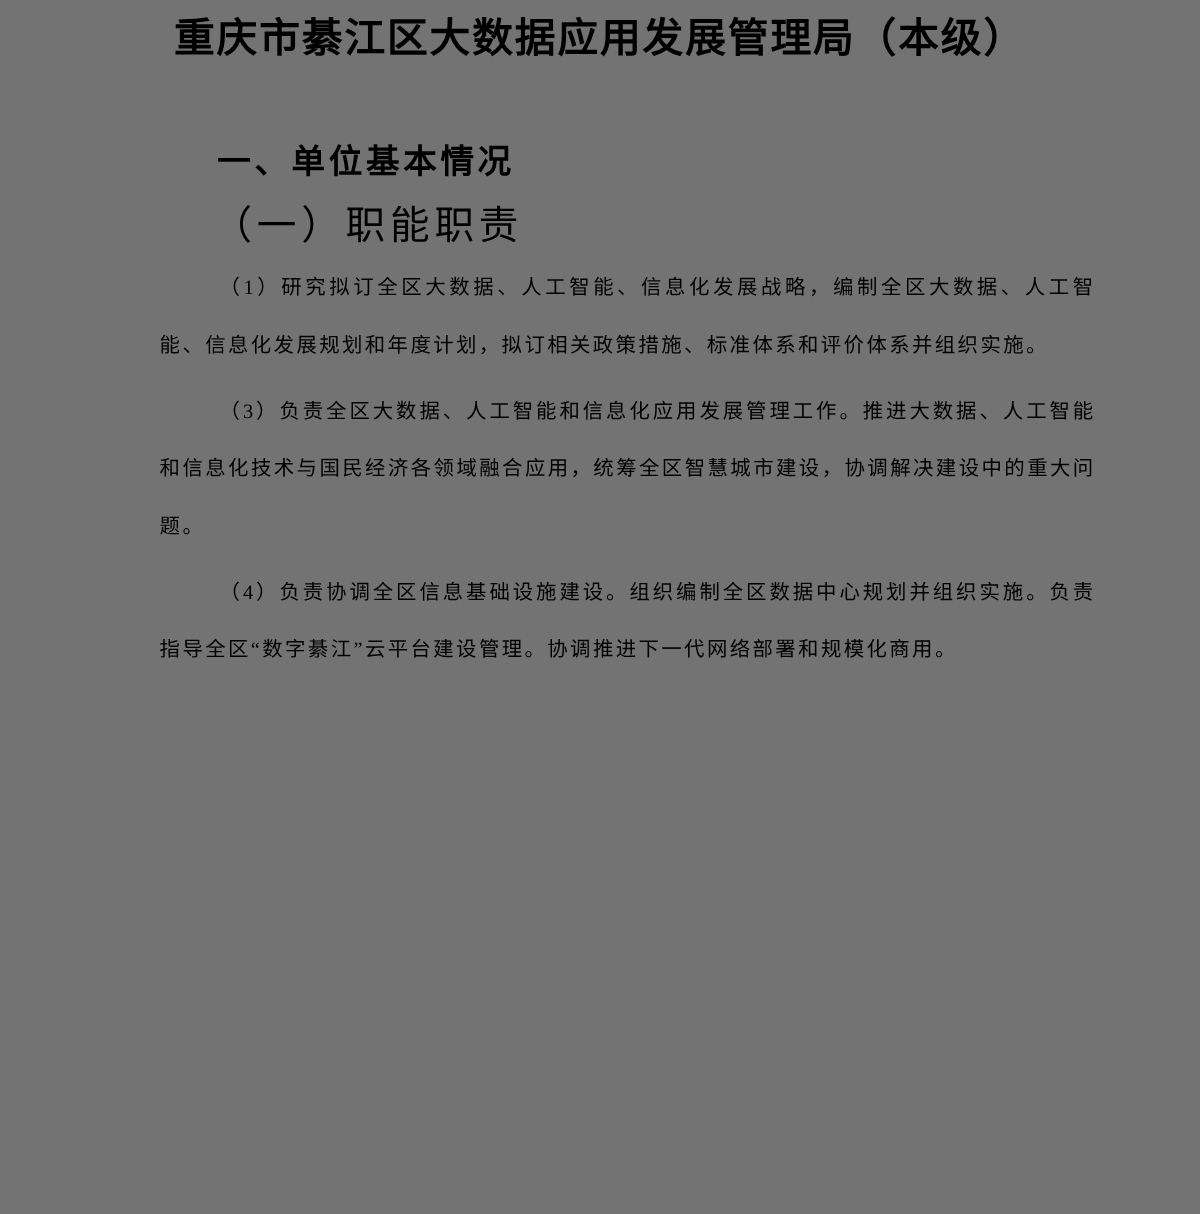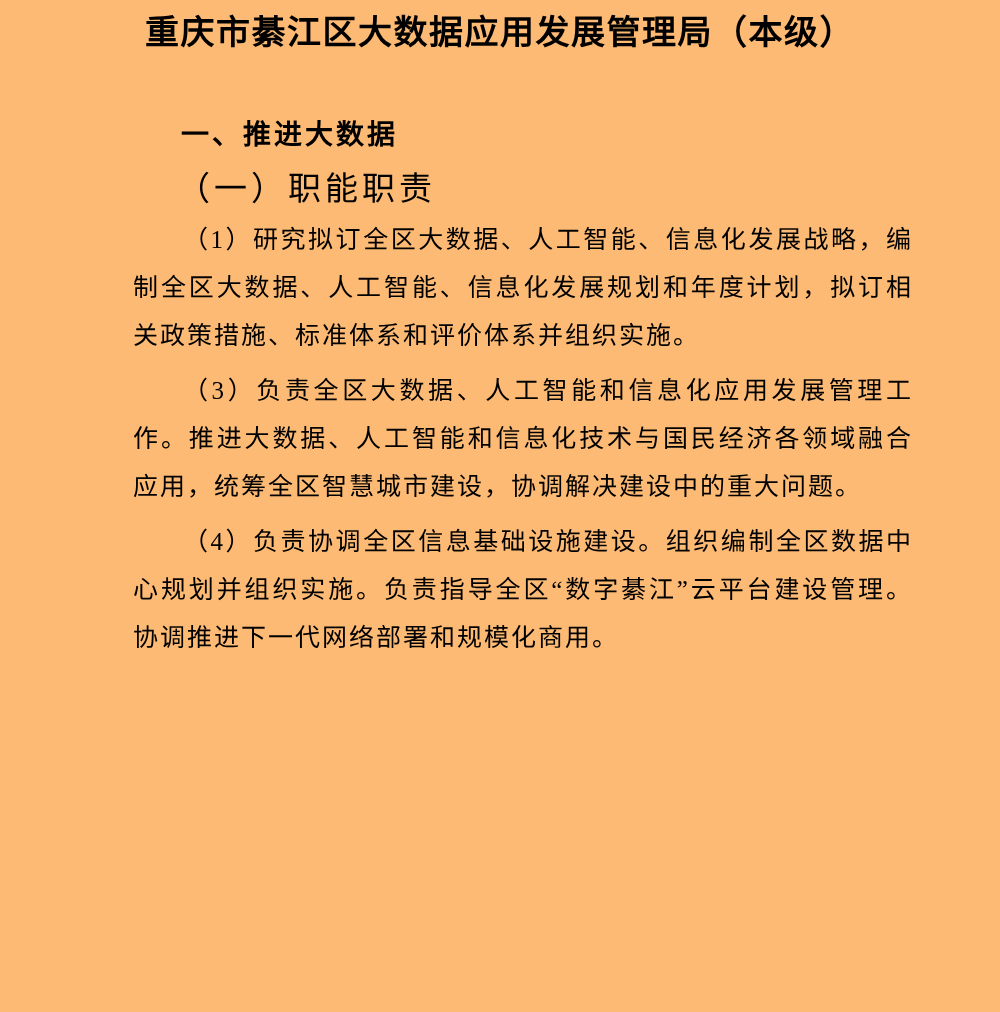--- a/index.html
+++ b/index.html
@@ -5,21 +5,21 @@
   html, body {
     margin: 0;
     padding: 0;
     background: #ffffff;
   }
   .page {
     position: relative;
     box-sizing: border-box;
     width: 1000px;
     height: 1012px;
-    background: #fdba74;
+    background: #737373;
     color: #000000;
     padding: 9px 87px 0 133px;
     overflow: hidden;
     font-family: "Liberation Serif", "DejaVu Serif", serif;
   }
   .doc-title {
     margin: 0 -87px 0 -133px;
     text-align: center;
     font-weight: 700;
     font-size: 34px;
@@ -42,37 +42,37 @@
   .sub-heading {
     margin: 22px 0 10px 0;
     font-weight: 400;
     font-size: 33px;
     line-height: 33px;
     letter-spacing: 4px;
     padding-left: 44px;
   }
   .body-para {
     margin: 0 0 7px 0;
-    font-size: 25px;
+    font-size: 17px;
     line-height: 48px;
     letter-spacing: 2px;
     text-align: justify;
     text-indent: 50px;
   }
 </style>
 </head>
 <body>
 
 <div class="page">
 
   <h1 class="doc-title">
     <span class="title-line">重庆市綦江区大数据应用发展管理局（本级）</span>
   </h1>
 
-  <h2 class="section-heading">一、推进大数据</h2>
+  <h2 class="section-heading">一、单位基本情况</h2>
 
   <h3 class="sub-heading">（一）职能职责</h3>
 
   <p class="body-para">（1）研究拟订全区大数据、人工智能、信息化发展战略，编制全区大数据、人工智能、信息化发展规划和年度计划，拟订相关政策措施、标准体系和评价体系并组织实施。</p>
 
 
   <p class="body-para">（3）负责全区大数据、人工智能和信息化应用发展管理工作。推进大数据、人工智能和信息化技术与国民经济各领域融合应用，统筹全区智慧城市建设，协调解决建设中的重大问题。</p>
 
   <p class="body-para">（4）负责协调全区信息基础设施建设。组织编制全区数据中心规划并组织实施。负责指导全区“数字綦江”云平台建设管理。协调推进下一代网络部署和规模化商用。</p>
 

